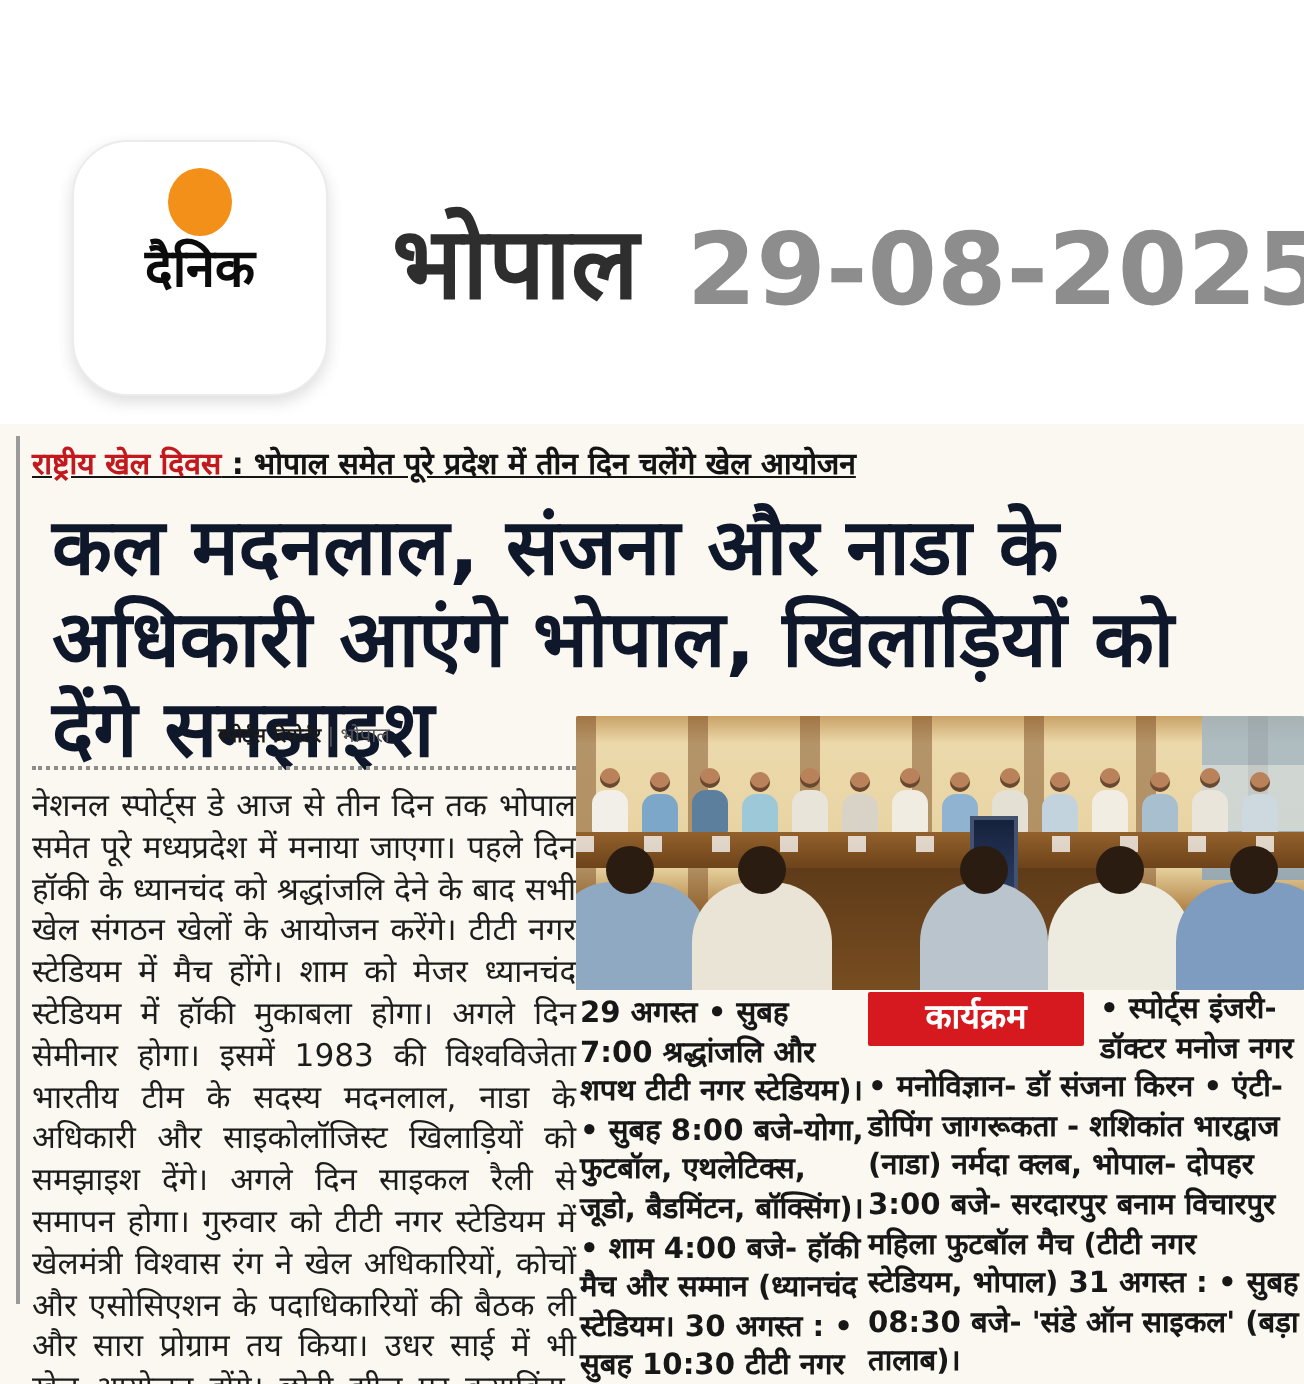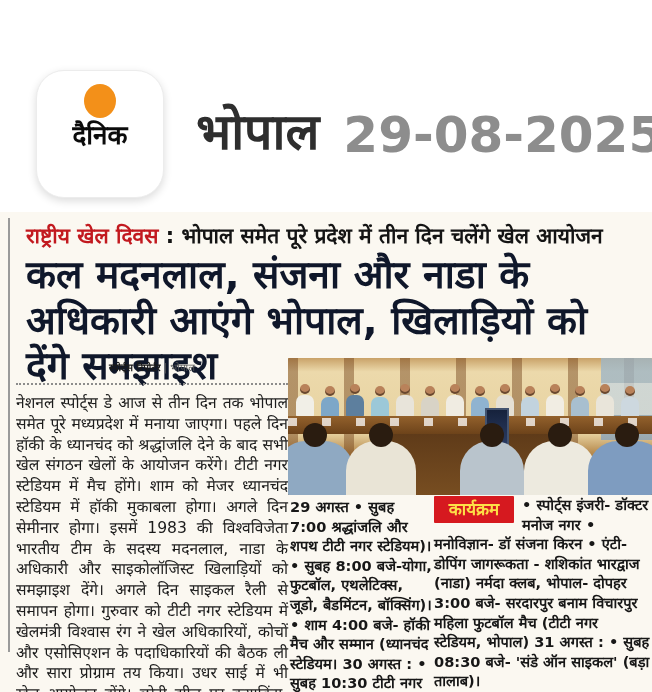--- a/index.html
+++ b/index.html
@@ -22,21 +22,21 @@
   .city { font-size:50px; font-weight:700; color:#2e2e2e; }
   .date { font-size:50px; font-weight:700; color:#8d8d8d; margin-left:24px; }
 
   
   .clip {
     position:absolute; left:0; top:212px; width:652px; height:480px;
     background:#fbf8f1;
   }
   .left-rule { position:absolute; left:8px; top:6px; width:2px; height:434px; background:#9a9a9a; }
 
-  .kicker { position:absolute; left:26px; top:9px; font-size:21px; font-weight:700; color:#141414; white-space:nowrap; }
+  .kicker { position:absolute; left:16px; top:9px; font-size:15px; font-weight:700; color:#141414; white-space:nowrap;text-decoration:underline; }
   .kicker-label { color:#c2191f; }
   .headline {
     position:absolute; left:26px; top:40px; width:616px;
     font-size:39px; font-weight:800; color:#0f172a; line-height:1.17;
   }
 
   
   .left-col { position:absolute; left:16px; top:146px; width:272px; }
   .byline { text-align:center; font-size:10px; color:#1a1a1a; padding-top:2px; }
   .byline .author { font-weight:700; }
@@ -78,22 +78,22 @@
   
   .sched-col1 {
     position:absolute; left:290px; top:285px; width:142px;
     font-size:14.6px; line-height:19.6px; color:#171717; font-weight:600;
   }
   .sched-col2 {
     position:absolute; left:434px; top:283px; width:216px;
     font-size:14.6px; line-height:19.6px; color:#171717; font-weight:600;
   }
   .badge {
-    float:left; width:80px; height:27px; margin:1px 8px 3px 0;
-    background:#d6191f; color:#fde047; font-size:17px; font-weight:800;
+    float:left; width:108px; height:27px; margin:1px 8px 3px 0;
+    background:#d6191f; color:#ffffff; font-size:17px; font-weight:800;
     text-align:center; line-height:27px; border-radius:1px;
   }
 </style>
 </head>
 <body>
 
 <div class="app-header">
   <div class="logo">
     <div class="logo-sun"></div>
     <div class="logo-text">दैनिक</div>

